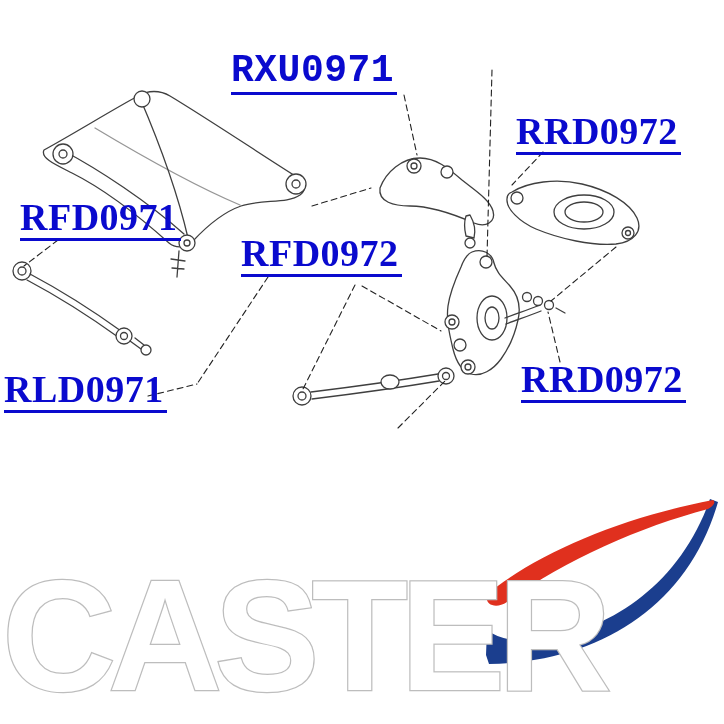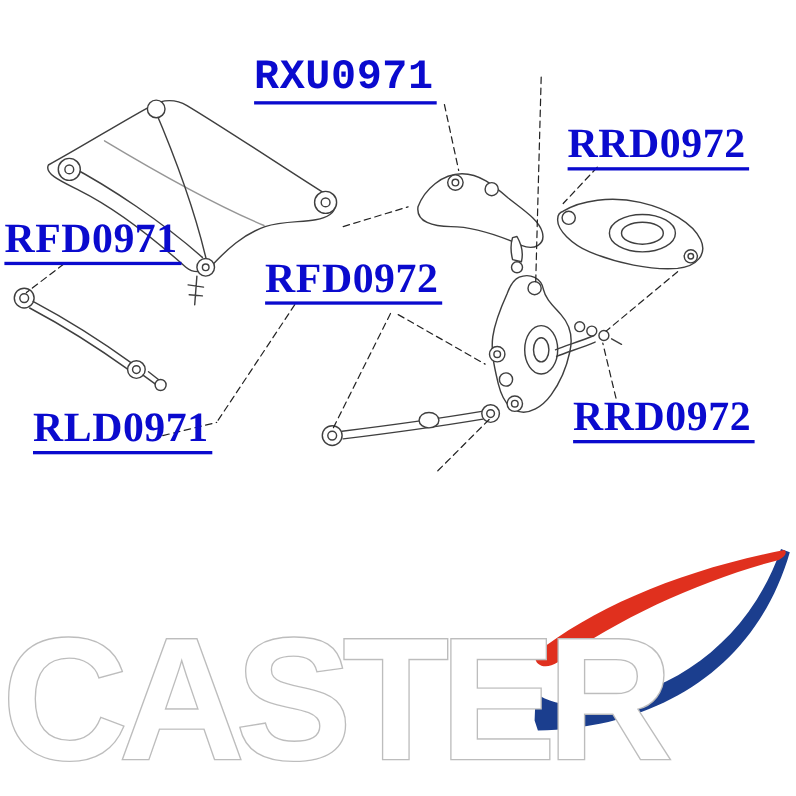--- a/index.html
+++ b/index.html
@@ -138,18 +138,18 @@
         <line x1="355" y1="285" x2="302" y2="391"></line>
         <line x1="362" y1="286" x2="441" y2="331"></line>
         <line x1="398" y1="428" x2="447" y2="379"></line>
         <line x1="560" y1="362" x2="548" y2="312"></line>
       </g>
     </g>
   </svg>
 
   <div class="part-label" style="left:231px;top:52px;font-family:Liberation Mono, monospace;">RXU0971</div>
   <div class="part-label" style="left:516px;top:112px;">RRD0972</div>
-  <div class="part-label" style="left:4px;top:198px;text-align:center;">RFD0971</div>
+  <div class="part-label" style="left:20px;top:198px;text-align:center;">RFD0971</div>
   <div class="part-label" style="left:241px;top:234px;">RFD0972</div>
-  <div class="part-label" style="left:4px;top:370px;margin-left:26px;">RLD0971</div>
+  <div class="part-label" style="left:4px;top:370px;">RLD0971</div>
   <div class="part-label" style="left:521px;top:360px;">RRD0972</div>
 
 </div>
 
 </body></html>

